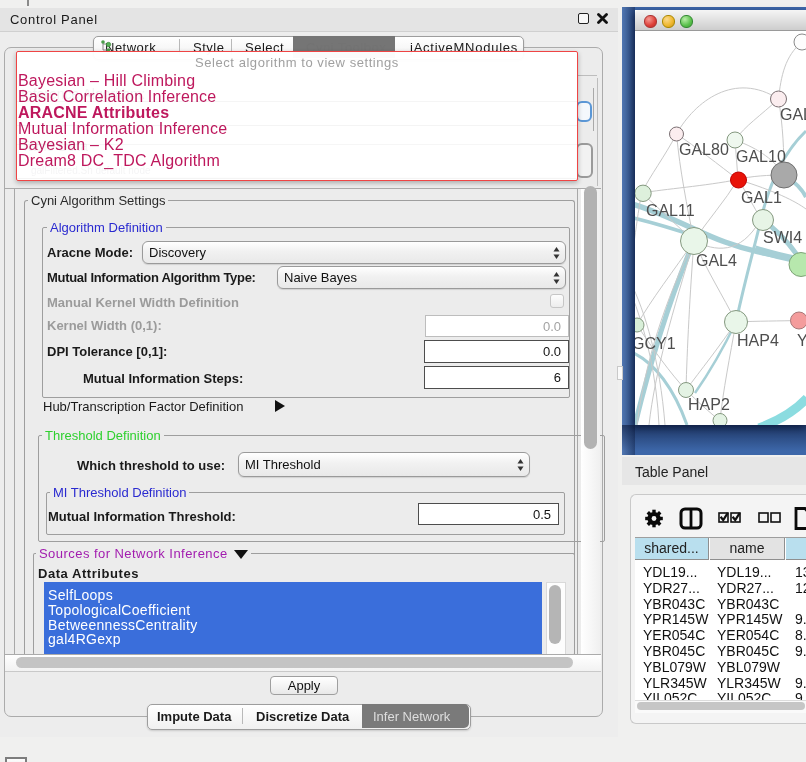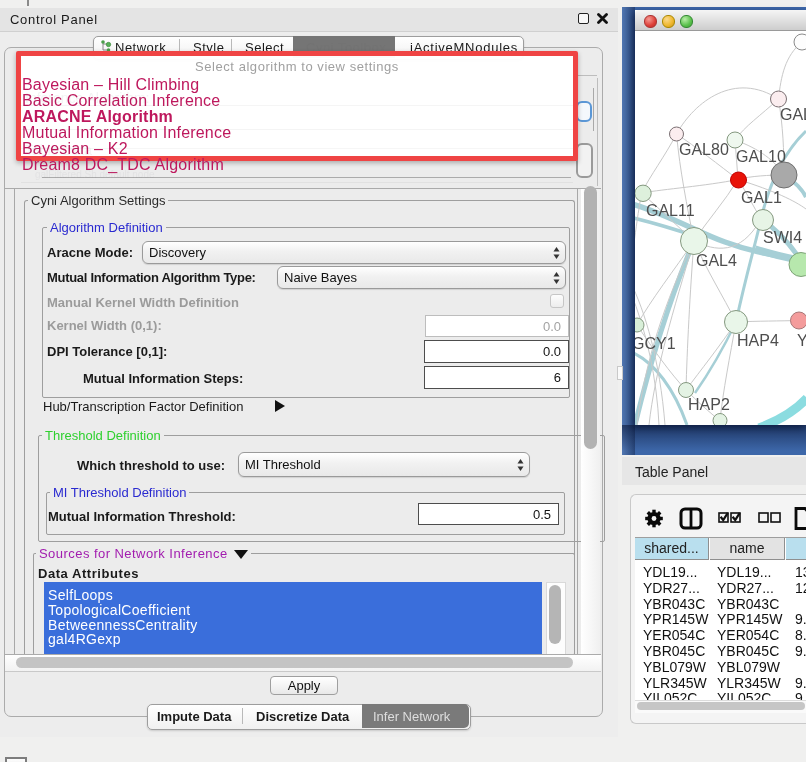--- a/index.html
+++ b/index.html
@@ -33,21 +33,21 @@
     <path d="M1.5 1.5 L9.5 9.5 M9.5 1.5 L1.5 9.5" stroke="#111" stroke-width="2.8" stroke-linecap="round"></path>
   </svg>
 
 <div class="abs" style="left:4px;top:47px;width:597px;height:668px;border:1px solid #ababab;border-radius:7px;background:#ececec;"></div>
 
 <div id="toptabs" class="abs" style="left:93px;top:36px;height:22px;">
   <div class="abs" style="left:0;top:0;width:429px;height:22px;border:1px solid #9d9d9d;border-radius:5px;background:linear-gradient(#ffffff,#f0f0f0);box-shadow:0 1px 2px rgba(0,0,0,0.15);"></div>
   <div class="abs" style="left:86px;top:3px;width:1px;height:16px;background:#b9b9b9;"></div>
   <div class="abs" style="left:138px;top:3px;width:1px;height:16px;background:#b9b9b9;"></div>
   <div class="abs" style="left:200px;top:0;width:102px;height:22px;background:#757575;"></div>
-  <div class="abs lbl" style="left:22px;top:4px;letter-spacing:0.5px;">Network</div>
+  <div class="abs lbl" style="left:12px;top:4px;letter-spacing:0.5px;">Network</div>
   <div class="abs lbl" style="left:100px;top:4px;letter-spacing:0.5px;">Style</div>
   <div class="abs lbl" style="left:152px;top:4px;letter-spacing:0.5px;">Select</div>
   <div class="abs lbl" style="left:213px;top:4px;color:#737373;letter-spacing:0.5px;text-align:center;">Cyni Toolbox</div>
   <div class="abs lbl" style="left:317px;top:4px;letter-spacing:0.75px;">jActiveMNodules</div>
 
   <svg class="abs" style="left:7px;top:3px;" width="12" height="14" viewBox="0 0 12 14">
     <path d="M3 3 L3 11 M3 5 L8 5 M3 11 L8 11" stroke="#888" stroke-width="1" fill="none"></path>
     <circle cx="3" cy="3" r="1.8" fill="#4a9e4a"></circle>
     <circle cx="8.5" cy="5.5" r="2.2" fill="#57b357" stroke="#2e7d2e" stroke-width="0.6"></circle>
     <circle cx="8.5" cy="11" r="1.8" fill="#4a9e4a"></circle>
@@ -150,26 +150,26 @@
   <div class="abs lbl" style="left:226px;top:5px;color:#dedede;">Infer Network</div>
 </div>
 
 <div class="abs" style="left:578px;top:75px;width:19px;height:1px;background:#bdbdbd;"></div>
 <div class="abs" style="left:597px;top:78px;width:1px;height:108px;background:#bdbdbd;"></div>
 <div class="abs" style="left:593px;top:88px;width:1px;height:43px;background:#a9a9a9;"></div>
 <div class="abs" style="left:576px;top:101px;width:12px;height:17px;border:2.5px solid #5b97d6;border-radius:6px;background:#f4f8fc;"></div>
 <div class="abs" style="left:576px;top:143px;width:13px;height:31px;border:2px solid #9a9a9a;border-radius:6px;background:#f2f2f2;"></div>
 <div class="abs" style="left:42px;top:177px;width:529px;height:1px;background:#ababab;"></div>
 
-<div class="abs" style="left:16px;top:51px;width:562px;height:110px;background:rgba(255,255,255,0.97);border:5px solid #ef4444;border-radius:2px;box-shadow:0 2px 5px rgba(0,0,0,0.28);box-sizing:border-box;">
+<div class="abs" style="left:16px;top:51px;width:562px;height:130px;background:rgba(255,255,255,0.97);border:1px solid #ef4444;border-radius:2px;box-shadow:0 2px 5px rgba(0,0,0,0.28);box-sizing:border-box;">
   <div style="text-align:center;font-size:13px;letter-spacing:0.55px;color:#a0a0a0;padding-top:3px;">Select algorithm to view settings</div>
   <div style="font-size:16px;letter-spacing:0.2px;color:#be185d;padding-left:1px;line-height:16px;padding-top:3px;">
     Bayesian – Hill Climbing<br>
     Basic Correlation Inference<br>
-    <span class="bold">ARACNE Algorithm</span><br>
+    <span class="bold">ARACNE Attributes</span><br>
     Mutual Information Inference<br>
     Bayesian – K2<br>
     Dream8 DC_TDC Algorithm
   </div>
   <div class="abs" style="left:0;top:49px;width:100%;height:1px;background:rgba(0,0,0,0.04);"></div>
   <div class="abs" style="left:0;top:73px;width:100%;height:1px;background:rgba(0,0,0,0.045);"></div>
   <div class="abs" style="left:0;top:92px;width:100%;height:1px;background:rgba(0,0,0,0.035);"></div>
   <div class="abs" style="left:0;top:126px;width:100%;height:1px;background:rgba(0,0,0,0.045);"></div>
   <div class="abs" style="left:4px;top:34px;font-size:14px;color:rgba(130,135,140,0.10);">Inference Algorithm:</div>
   <div class="abs" style="left:4px;top:86px;font-size:14px;color:rgba(130,135,140,0.09);">Table Data</div>

